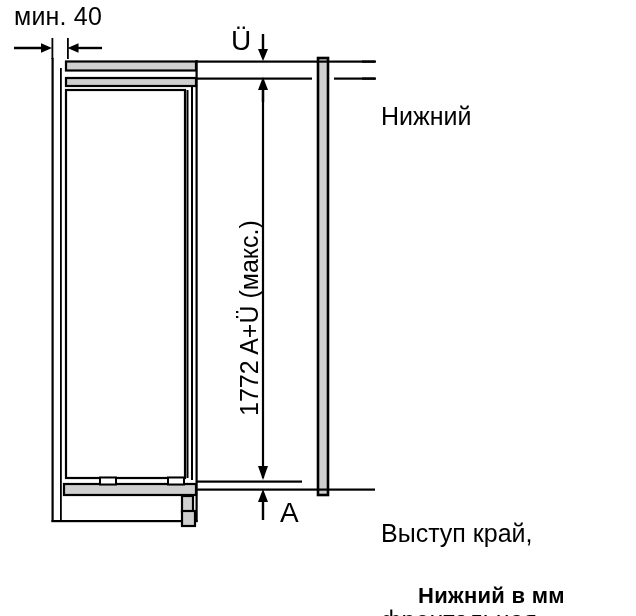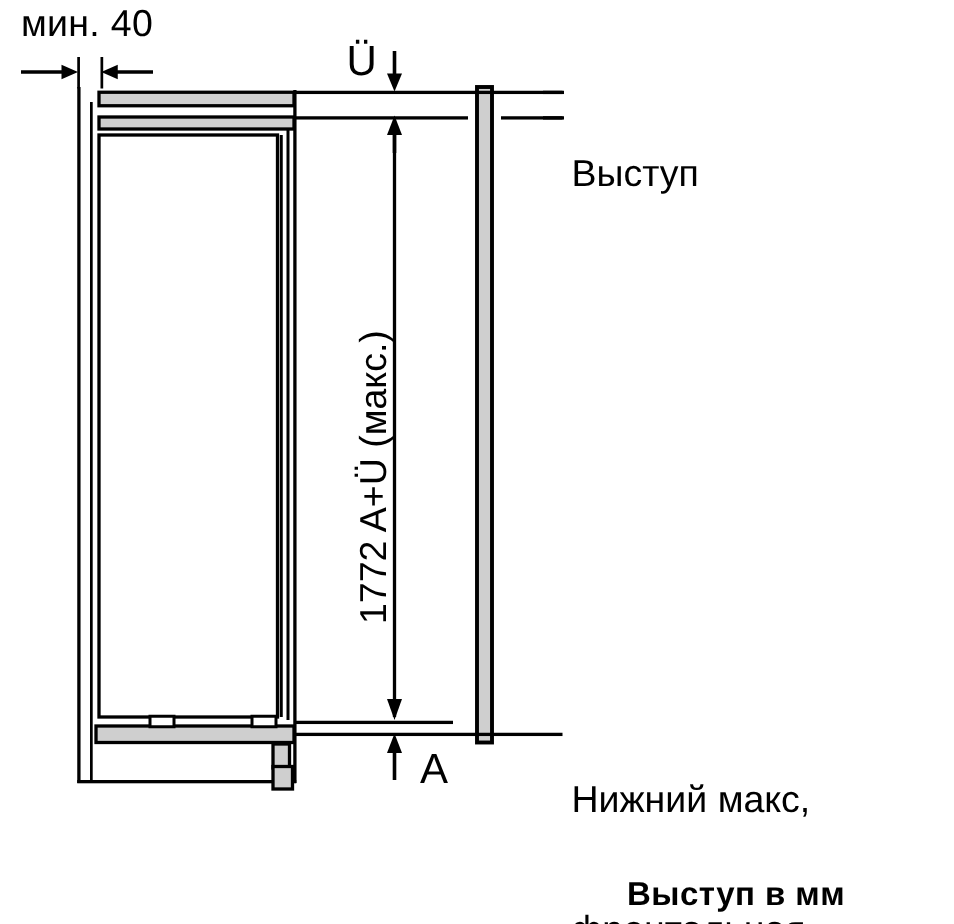--- a/index.html
+++ b/index.html
@@ -194,24 +194,24 @@
 
   <div class="txt" id="label-u">Ü</div>
 
   <div class="txt" id="label-a">A</div>
 
   <div id="label-vertical-wrap">
     <span>1772 A+Ü (макс.)</span>
   </div>
 
   <div class="txt" id="label-top-right">
-    <div>Выступ</div>
+    <div>Нижний</div>
   </div>
 
   <div class="txt" id="label-bottom-right">
-    <div>Нижний макс,</div>
+    <div>Выступ край,</div>
     <div>фронтальная</div>
     
   </div>
 
-  <div class="txt" id="label-units">Выступ в мм</div>
+  <div class="txt" id="label-units">Нижний в мм</div>
 
 </div>
 
 </body></html>

